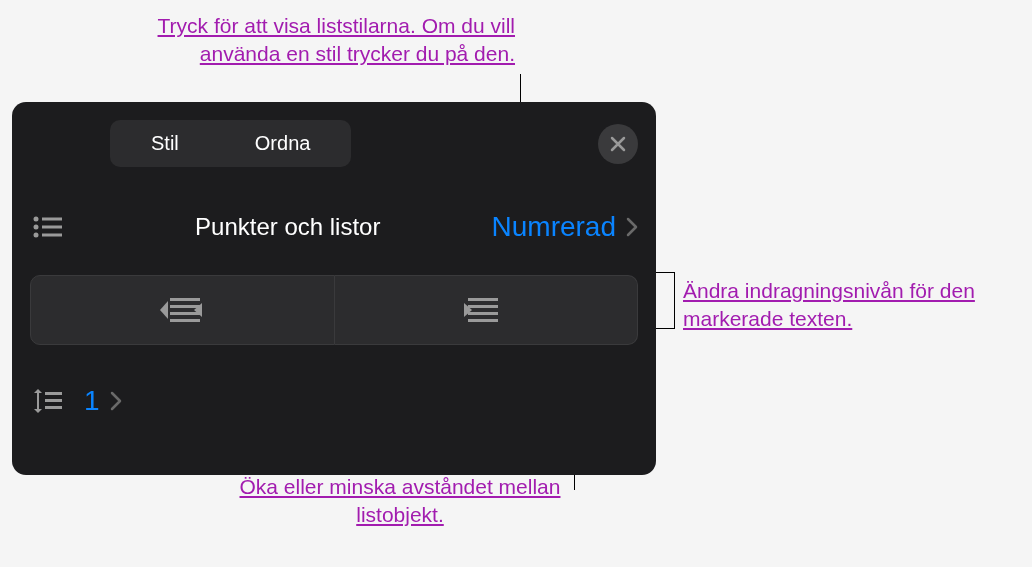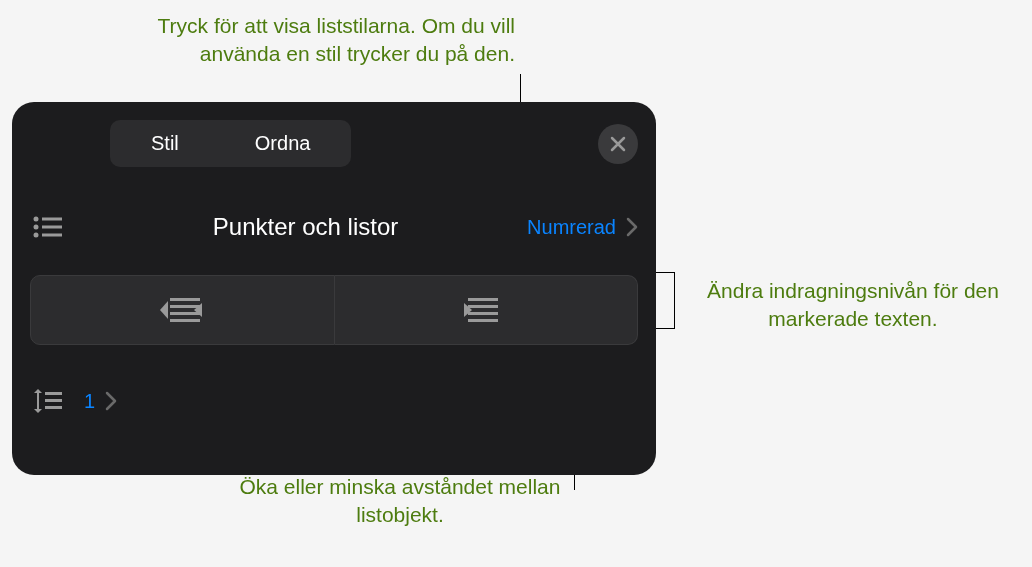--- a/index.html
+++ b/index.html
@@ -10,34 +10,34 @@
     body {
       font-family: -apple-system, BlinkMacSystemFont, "Helvetica Neue", sans-serif;
       background: #f5f5f5;
       width: 1032px;
       height: 567px;
       position: relative;
     }
     .callout {
       position: absolute;
       font-size: 21px;
-      color: #4d7c0f;
+      color: #a21caf;
       line-height: 1.35;
+      text-decoration: underline;
     }
     .callout-top {
       top: 12px;
       left: 95px;
       width: 420px;
       text-align: right;
     }
     .callout-right {
       top: 277px;
       left: 683px;
       width: 340px;
-      text-align: center;
     }
     .callout-bottom {
       top: 473px;
       left: 230px;
       width: 340px;
       text-align: center;
     }
     .callout-line {
       position: absolute;
       background: #000;
@@ -72,21 +72,21 @@
       width: 1px;
       height: 60px;
     }
     .panel {
       position: absolute;
       top: 102px;
       left: 12px;
       width: 644px;
       height: 373px;
       background: #1c1c1e;
-      border-radius: 22px;
+      border-radius: 14px;
       padding: 18px;
       color: #fff;
     }
     .segmented-control {
       display: flex;
       align-items: center;
       gap: 14px;
       margin-bottom: 22px;
     }
     .segments {
@@ -133,21 +133,21 @@
       align-items: center;
       justify-content: center;
     }
     .row-label {
       flex: 1;
       color: #fff;
       text-align: center;
     }
     .row-value {
       color: #0a84ff;
-      font-size: 20px;
+      font-size: 28px;
       margin-right: 10px;
     }
     .chevron {
       color: #6a6a6a;
       font-size: 24px;
     }
     .indent-buttons {
       display: flex;
       gap: 0;
       margin: 10px 0 18px 0;

